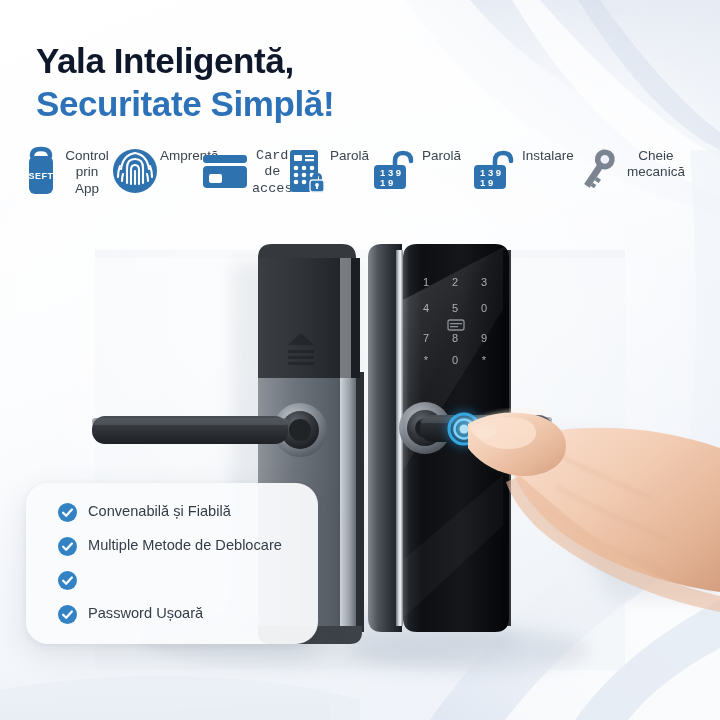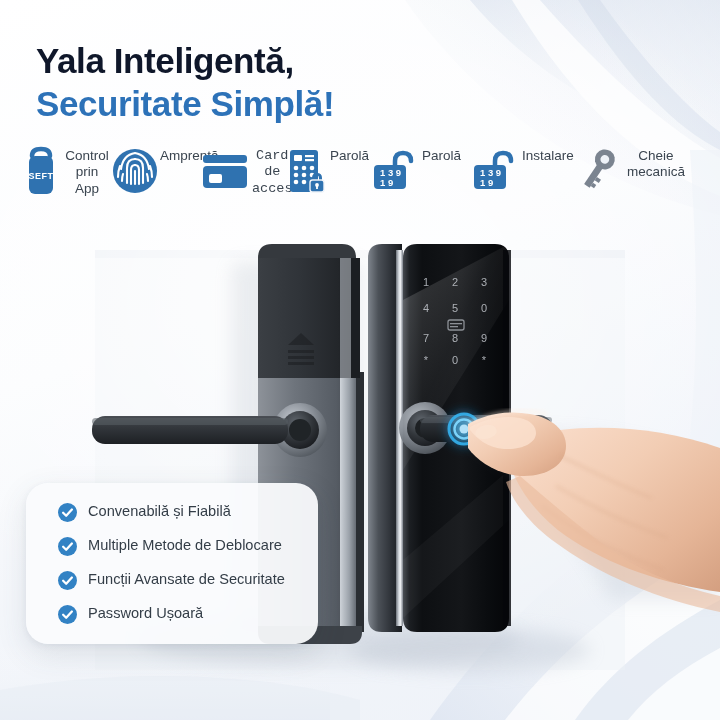--- a/index.html
+++ b/index.html
@@ -429,21 +429,20 @@
         <circle cx="10" cy="10" r="10" fill="#3282c4"></circle>
         <path d="M5.4,10.3 L8.6,13.4 L14.6,6.9" fill="none" stroke="#ffffff" stroke-width="2.4" stroke-linecap="round" stroke-linejoin="round"></path>
       </svg>
       <span class="btxt">Multiple Metode de Deblocare</span>
     </div>
     <div class="bullet">
       <svg class="chk" viewBox="0 0 20 20">
         <circle cx="10" cy="10" r="10" fill="#3282c4"></circle>
         <path d="M5.4,10.3 L8.6,13.4 L14.6,6.9" fill="none" stroke="#ffffff" stroke-width="2.4" stroke-linecap="round" stroke-linejoin="round"></path>
       </svg>
-      <span class="btxt">Funcții Avansate de Securitate</span>
     </div>
     <div class="bullet">
       <svg class="chk" viewBox="0 0 20 20">
         <circle cx="10" cy="10" r="10" fill="#3282c4"></circle>
         <path d="M5.4,10.3 L8.6,13.4 L14.6,6.9" fill="none" stroke="#ffffff" stroke-width="2.4" stroke-linecap="round" stroke-linejoin="round"></path>
       </svg>
       <span class="btxt">Password Ușoară</span>
     </div>
   </div>
 

